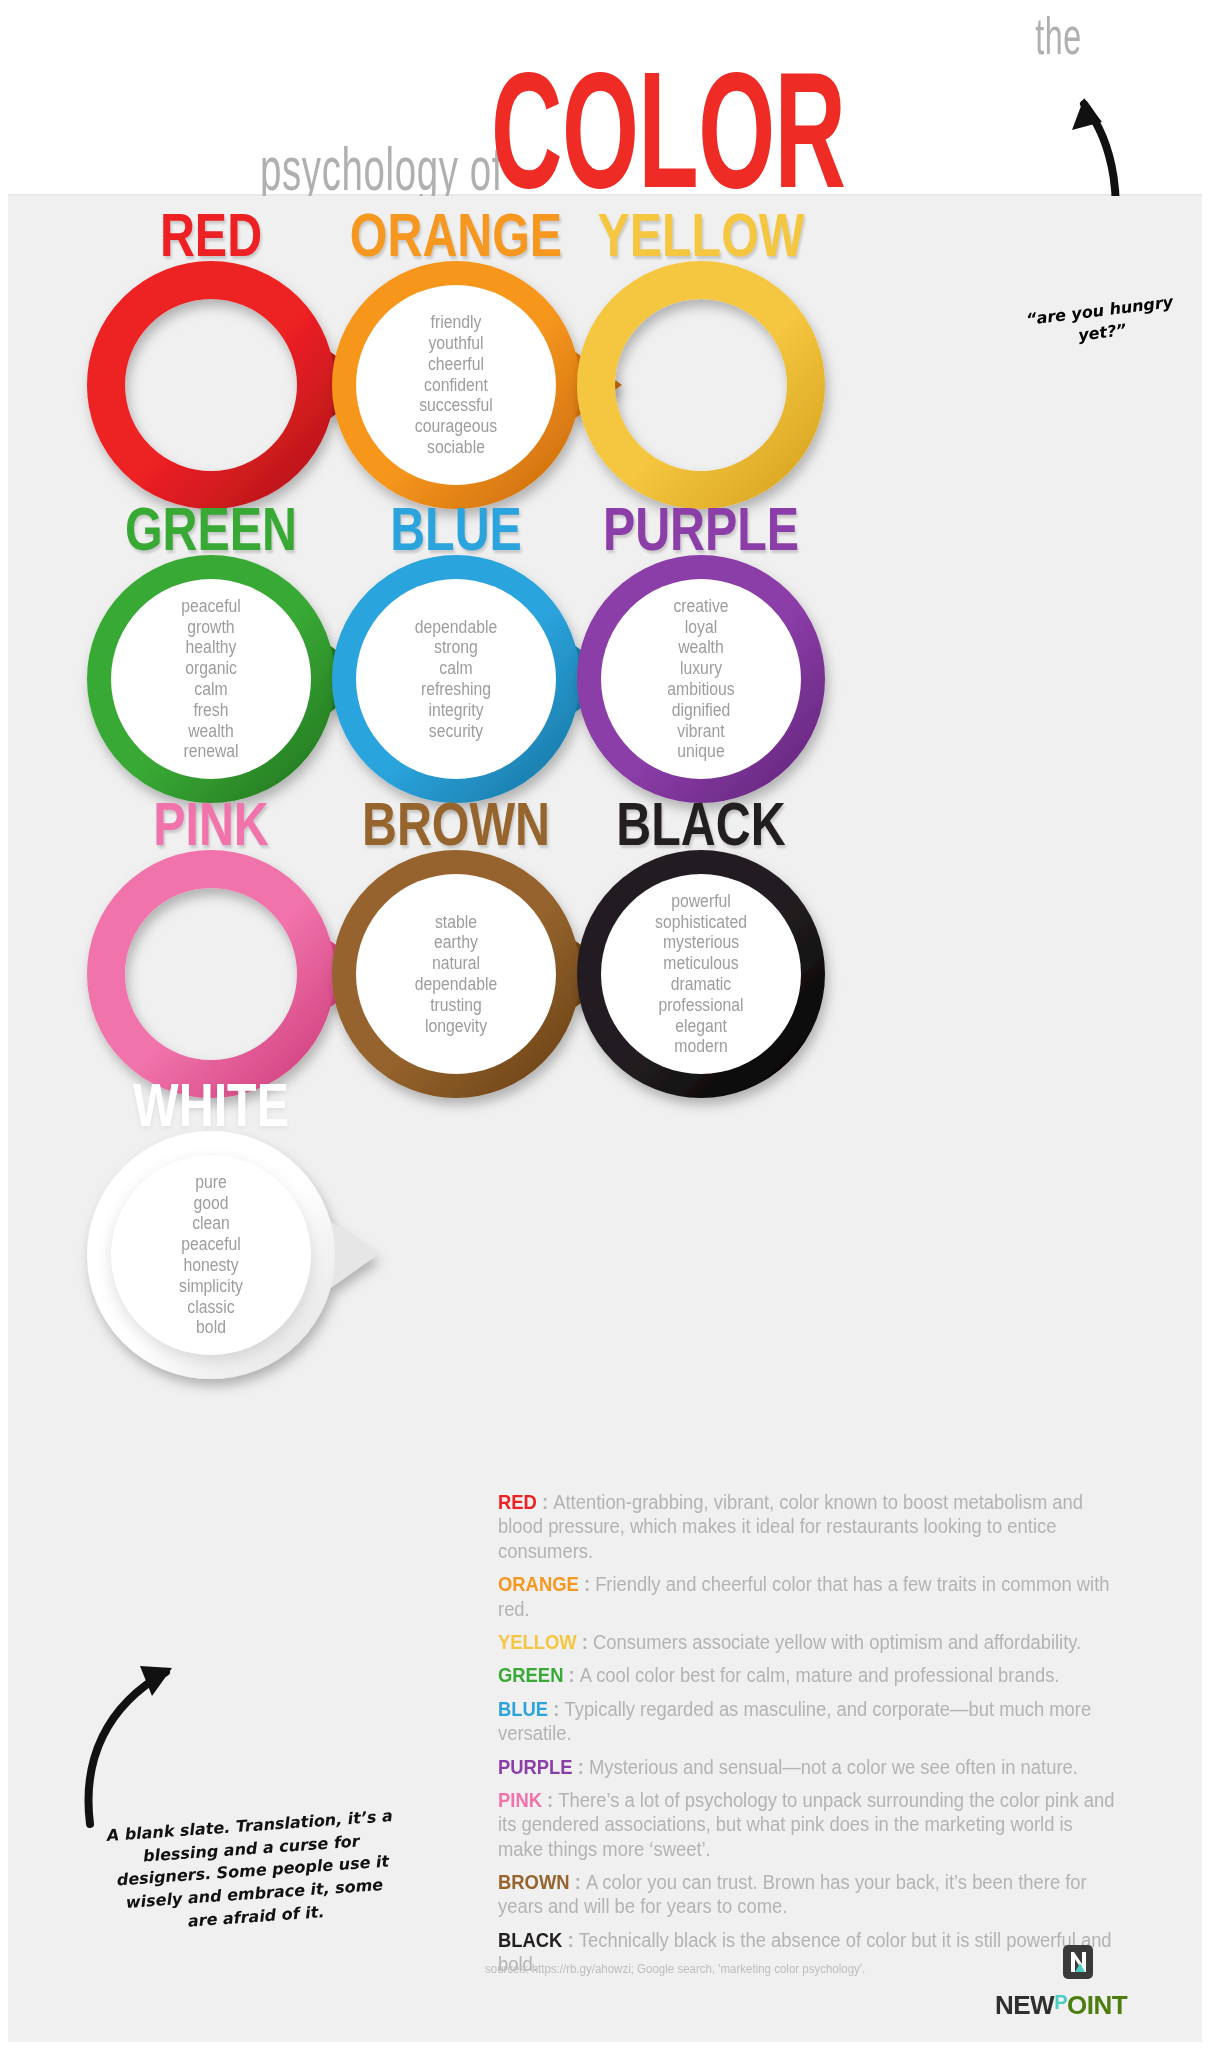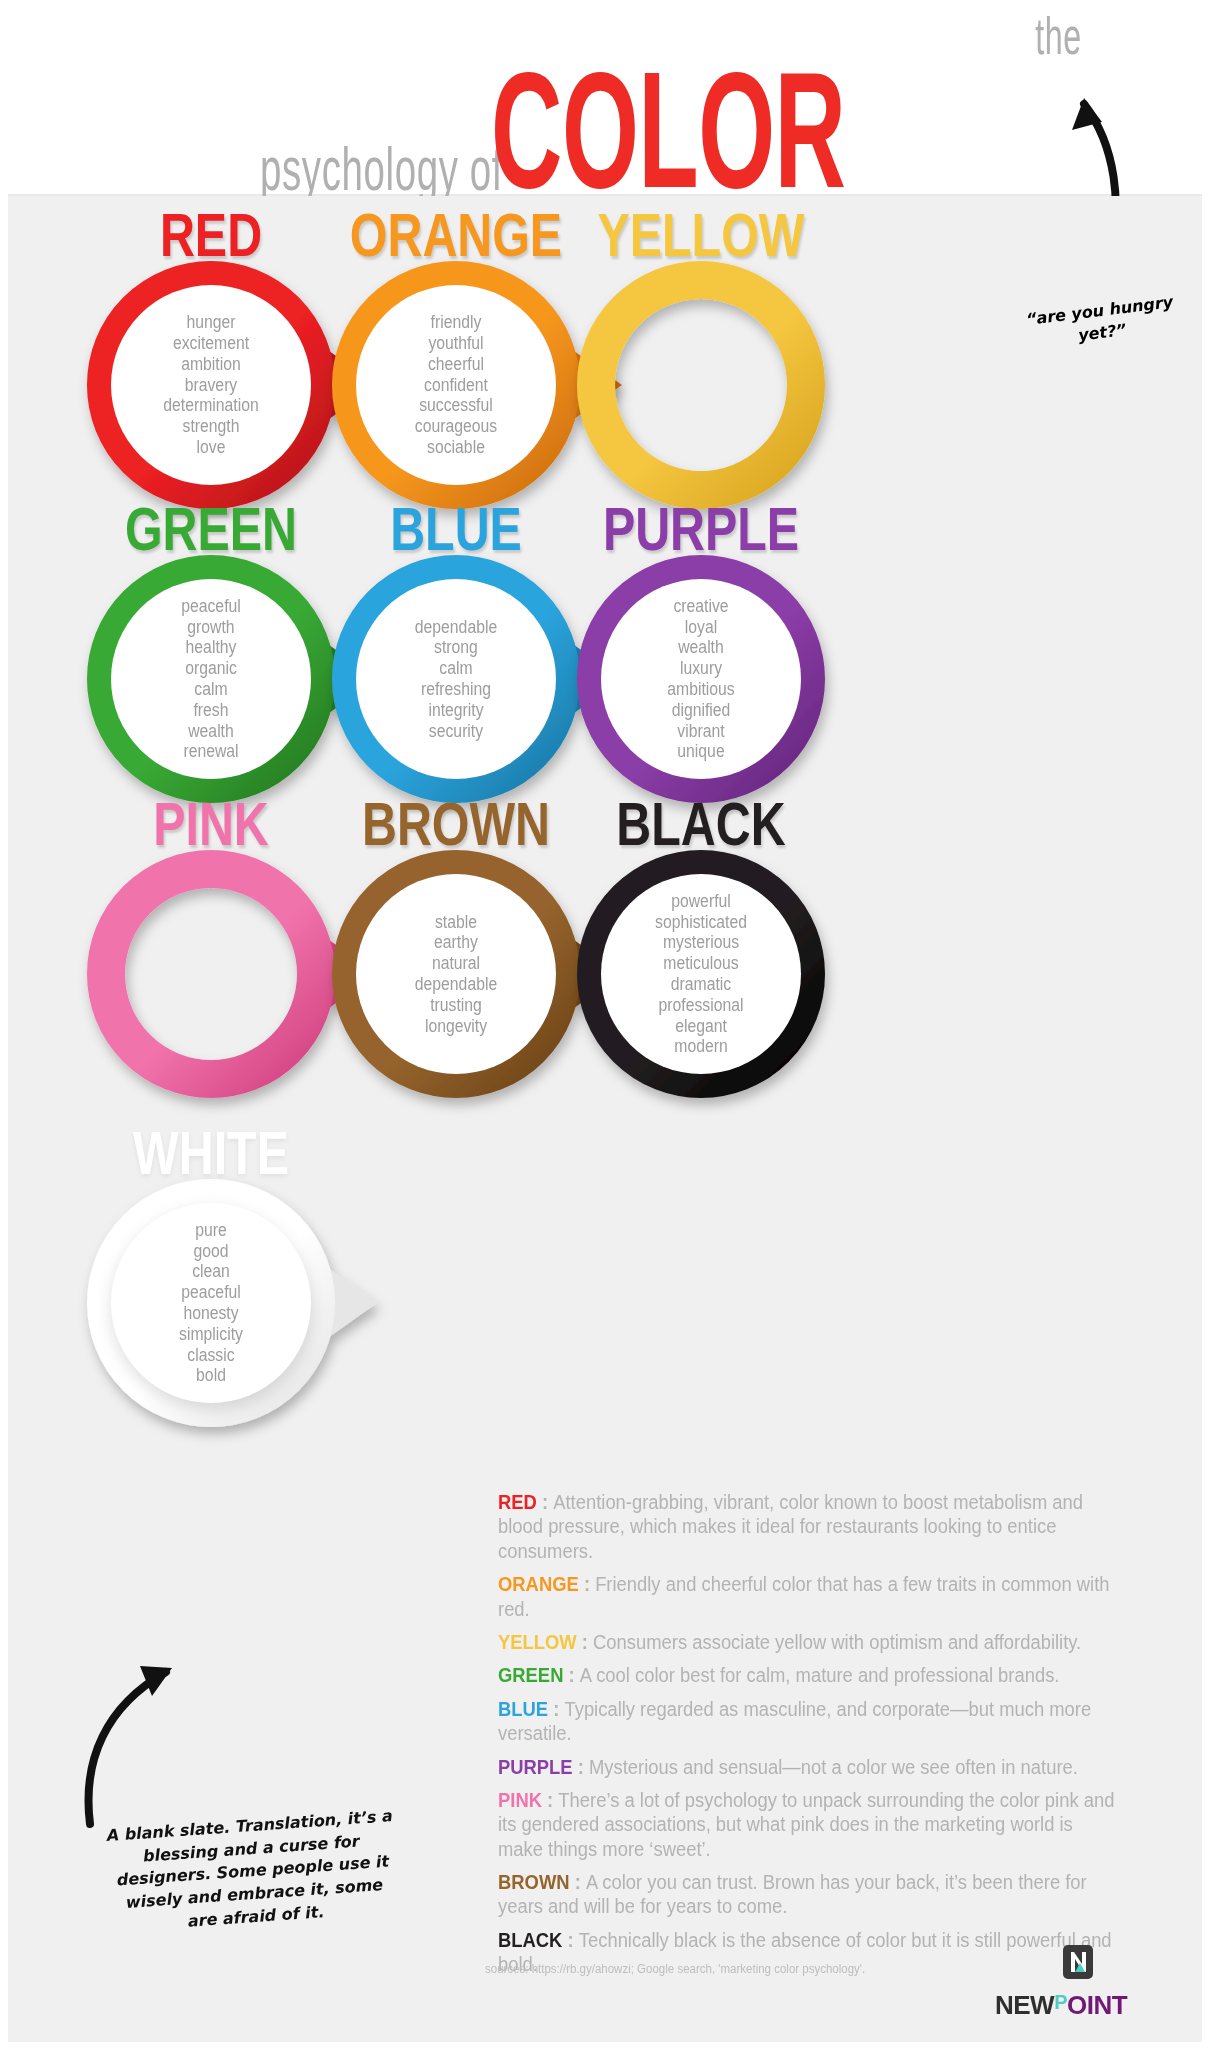--- a/index.html
+++ b/index.html
@@ -125,21 +125,21 @@
     background:#3a3a3a; border-radius:5px; }
   .logo-box svg { position:absolute; left:0; top:0; }
   .logo-text {
     position:absolute; left:995px; top:1990px;
     font-family:"Liberation Sans", sans-serif;
     font-weight:700; font-size:26px; letter-spacing:-0.5px;
     white-space:nowrap;
   }
   .logo-new { color:#2f2f2f; }
   .logo-p { color:#4ecdc4; font-size:20px; position:relative; top:-5px; }
-  .logo-oint { color:#701a75; }
+  .logo-oint { color:#4d7c0f; }
 </style>
 </head>
 <body>
 
 <div id="page">
 
   <div class="header">
     <div class="title-wrap">
       <span class="t-the">the</span>
       <span class="t-line2">
@@ -168,31 +168,20 @@
               </linearGradient>
               <filter id="sh0" x="-40%" y="-40%" width="200%" height="200%">
                 <feDropShadow dx="3" dy="7" stdDeviation="6" flood-color="#000" flood-opacity="0.26"></feDropShadow>
               </filter>
             </defs>
             <g filter="url(#sh0)">
               <path d="M 268,90 L 330,134 L 268,178 Z" fill="#b5161a"></path>
               <circle cx="164" cy="134" r="105" fill="none" stroke="url(#grad0)" stroke-width="38"></circle>
             </g>
           </svg>
-          <div class="inner">
-            <div class="words">
-              <span>hunger</span>
-              <span>excitement</span>
-              <span>ambition</span>
-              <span>bravery</span>
-              <span>determination</span>
-              <span>strength</span>
-              <span>love</span>
-            </div>
-          </div>
         </div>
       </div>
       <div class="cell" style="left: 301px; top: 206px;">
         <div class="label" style="color: rgb(246, 151, 31);">ORANGE</div>
         <div class="ringwrap">
           <svg width="330" height="300" viewBox="0 0 330 300">
             <defs>
               <linearGradient id="grad1" x1="0%" y1="0%" x2="100%" y2="100%">
                 <stop offset="0%" stop-color="#f6971f"></stop>
                 <stop offset="55%" stop-color="#f6971f"></stop>
@@ -413,21 +402,21 @@
               <span>mysterious</span>
               <span>meticulous</span>
               <span>dramatic</span>
               <span>professional</span>
               <span>elegant</span>
               <span>modern</span>
             </div>
           </div>
         </div>
       </div>
-      <div class="cell white-cell" style="left: 56px; top: 1124px;">
+      <div class="cell white-cell" style="left: 56px; top: 1076px;">
         <div class="label" style="color: rgb(255, 255, 255); text-shadow: rgba(0, 0, 0, 0.07) 0px 2px 6px;">WHITE</div>
         <div class="ringwrap">
           <svg width="330" height="300" viewBox="0 0 330 300">
             <defs>
               <linearGradient id="grad9" x1="0%" y1="0%" x2="100%" y2="100%">
                 <stop offset="0%" stop-color="#ffffff"></stop>
                 <stop offset="55%" stop-color="#ffffff"></stop>
                 <stop offset="100%" stop-color="#e6e6e6"></stop>
               </linearGradient>
               <filter id="sh9" x="-40%" y="-40%" width="200%" height="200%">

